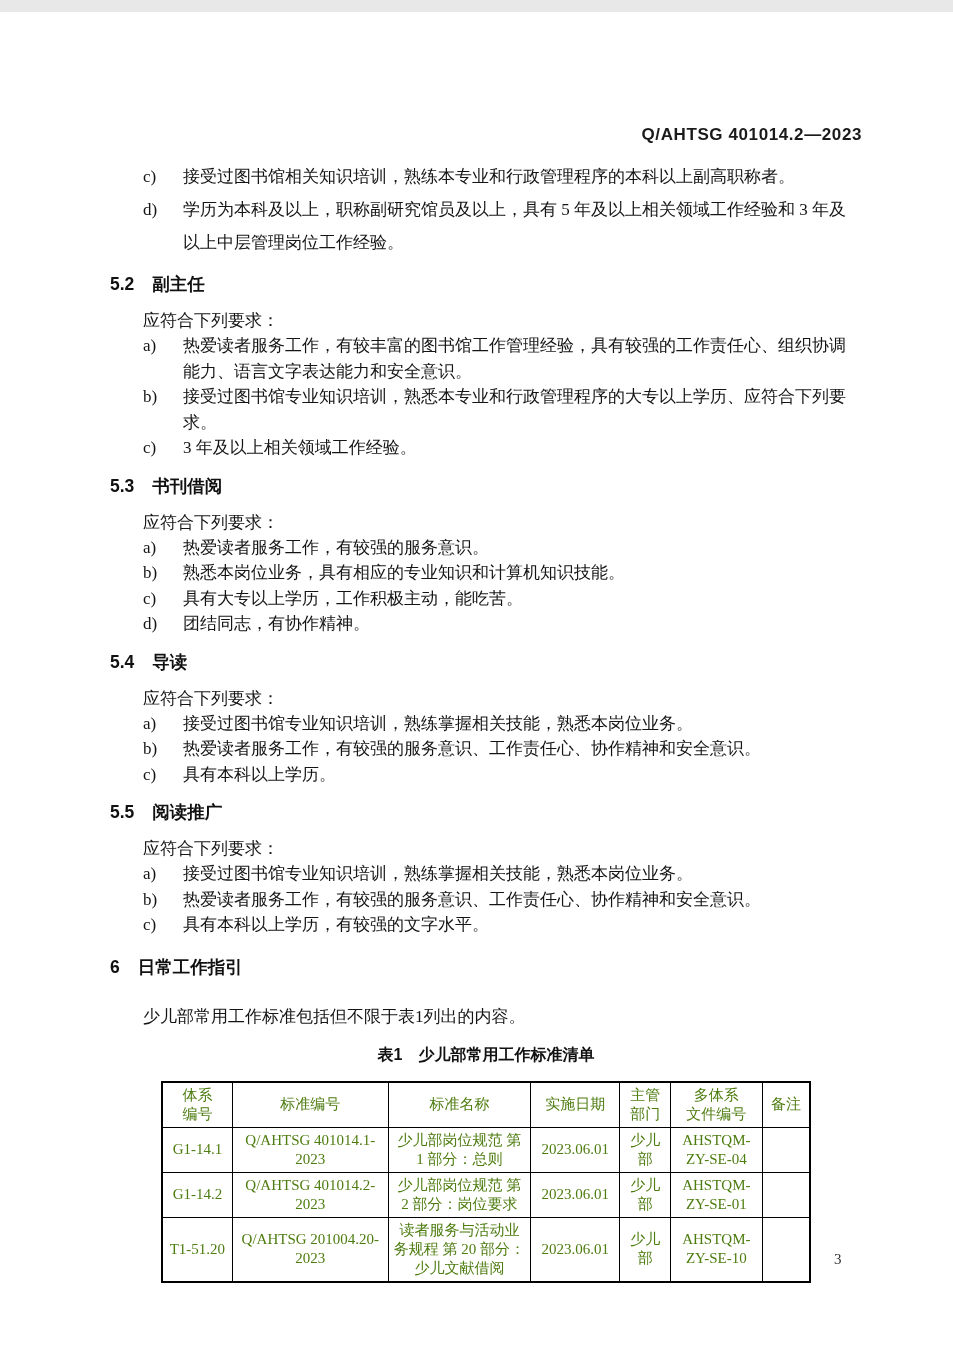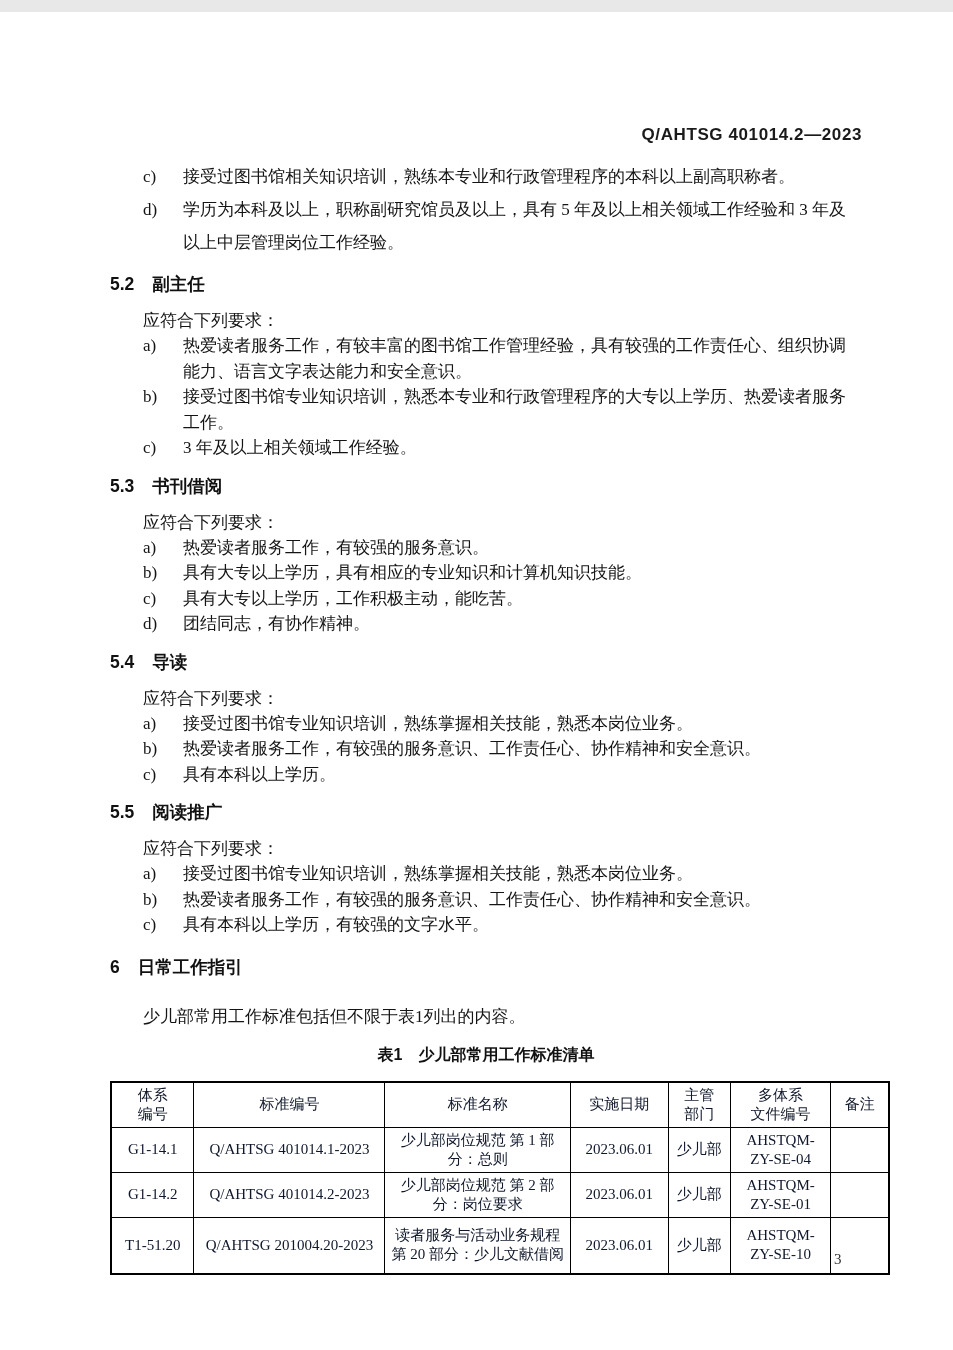--- a/index.html
+++ b/index.html
@@ -54,26 +54,26 @@
   .caption {
     text-align: center;
     font-family: "Liberation Sans", "DejaVu Sans", sans-serif;
     font-weight: 700;
     font-size: 16px;
     margin: 16px 0 15px 0;
     color:#111;
   }
 
   table.std {
-    width: 780px;
+    width: 650px;
     margin: 0 auto;
     border-collapse: collapse;
     border: 2px solid #000;
     font-size: 15px;
-    color:#0f172a;
+    color:#4d7c0f;
   }
   table.std th, table.std td {
     border: 1px solid #000;
     padding: 3px 4px;
     text-align: center;
     vertical-align: middle;
     font-weight: 400;
     line-height: 19px;
   }
   table.std th { white-space: pre-line; height: 44px; }
@@ -115,21 +115,21 @@
         <span class="ttl">副主任</span>
       </div>
       <p class="lead">应符合下列要求：</p>
       <div class="list req">
         <div class="li">
           <span class="mk">a)</span>
           <span class="tx">热爱读者服务工作，有较丰富的图书馆工作管理经验，具有较强的工作责任心、组织协调能力、语言文字表达能力和安全意识。</span>
         </div>
         <div class="li">
           <span class="mk">b)</span>
-          <span class="tx">接受过图书馆专业知识培训，熟悉本专业和行政管理程序的大专以上学历、热爱读者服务工作。</span>
+          <span class="tx">接受过图书馆专业知识培训，熟悉本专业和行政管理程序的大专以上学历、应符合下列要求。</span>
         </div>
         <div class="li">
           <span class="mk">c)</span>
           <span class="tx">3 年及以上相关领域工作经验。</span>
         </div>
       </div>
     </div>
 
     <div class="sec">
       <div class="sec-h">
@@ -137,21 +137,21 @@
         <span class="ttl">书刊借阅</span>
       </div>
       <p class="lead">应符合下列要求：</p>
       <div class="list req">
         <div class="li">
           <span class="mk">a)</span>
           <span class="tx">热爱读者服务工作，有较强的服务意识。</span>
         </div>
         <div class="li">
           <span class="mk">b)</span>
-          <span class="tx">具有大专以上学历，具有相应的专业知识和计算机知识技能。</span>
+          <span class="tx">熟悉本岗位业务，具有相应的专业知识和计算机知识技能。</span>
         </div>
         <div class="li">
           <span class="mk">c)</span>
           <span class="tx">具有大专以上学历，工作积极主动，能吃苦。</span>
         </div>
         <div class="li">
           <span class="mk">d)</span>
           <span class="tx">团结同志，有协作精神。</span>
         </div>
       </div>

